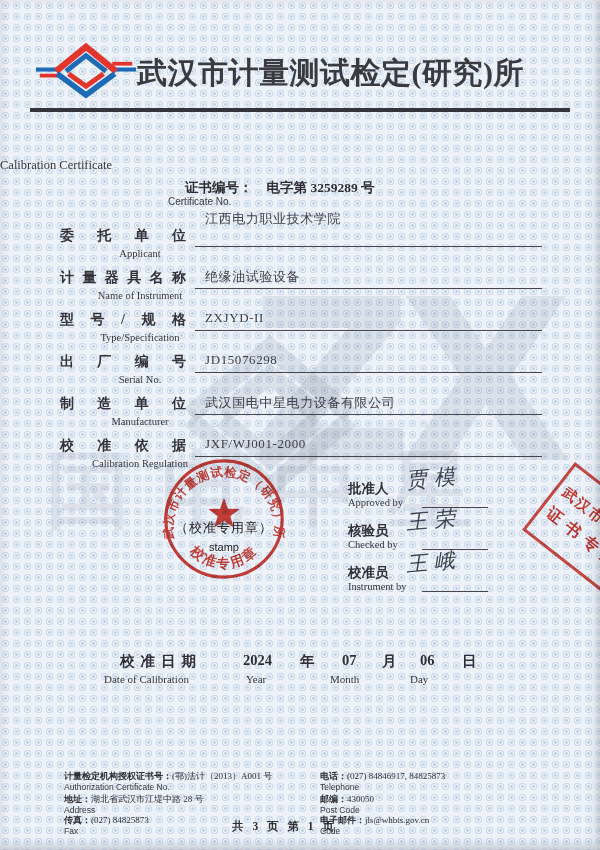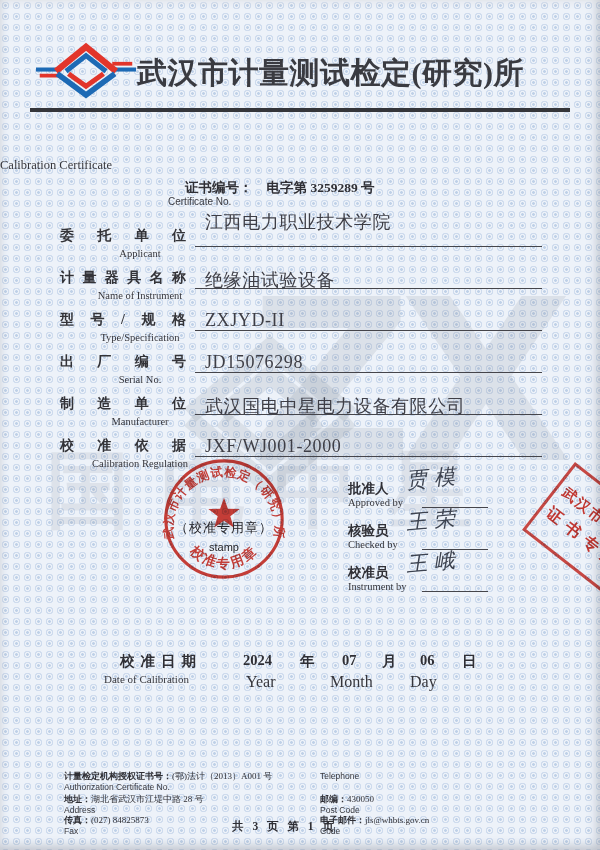--- a/index.html
+++ b/index.html
@@ -22,21 +22,21 @@
   .doc-title{left:0;top:118px;width:600px;text-align:center;font-size:28px;font-weight:600;letter-spacing:30px;text-indent:30px;color:#2c2c31;}
   .doc-title-en{left:0;top:158px;width:476px;text-align:left;font-size:12.5px;color:#34343a;}
   .certno{left:185px;top:179px;font-size:13.5px;font-weight:600;color:#2f2f35;white-space:nowrap;}
   .certno .v{margin-left:14px;}
   .certno-en{left:168px;top:196px;font-size:10px;color:#3a3a40;font-family:"Liberation Sans",sans-serif;}
   
   .frow{left:0;top:0;width:600px;height:40px;}
   .f-label{position:absolute;left:60px;top:1px;width:126px;font-size:14px;font-weight:600;color:#333338;
            text-align:justify;text-align-last:justify;}
   .f-en{position:absolute;left:40px;top:22px;width:200px;text-align:center;font-size:10.5px;color:#35353b;}
-  .f-value{position:absolute;left:205px;top:0;width:335px;font-size:18px;letter-spacing:.6px;color:#3e3e46;white-space:nowrap;}
+  .f-value{position:absolute;left:205px;top:0;width:335px;font-size:13px;letter-spacing:.6px;color:#3e3e46;white-space:nowrap;}
   .f-line{position:absolute;left:195px;top:20px;width:347px;height:1px;background:#45454b;}
   
   .wm{pointer-events:none;}
   .wm-zx{left:250px;top:270px;font-family:"DejaVu Sans",sans-serif;font-weight:bold;font-size:225px;letter-spacing:-14px;color:rgba(122,130,141,.15);line-height:1;}
   .wm-txt{left:46px;top:448px;font-family:"DejaVu Sans Mono",monospace;font-weight:bold;font-size:84px;letter-spacing:30px;color:rgba(118,126,138,.13);line-height:1;white-space:nowrap;}
   .wm-logo{left:160px;top:315px;}
   
   .arow{left:348px;width:210px;height:40px;}
   .a-cn{position:absolute;left:0;top:0;font-size:13.5px;font-weight:600;color:#303036;}
   .a-en{position:absolute;left:0;top:17px;font-size:10.5px;color:#35353b;white-space:nowrap;}
@@ -50,21 +50,21 @@
   .rect-stamp{left:575px;top:462px;width:232px;height:86px;border:3.5px solid rgba(205,37,28,.82);
               transform:rotate(38deg);transform-origin:0 0;mix-blend-mode:multiply;
               display:flex;flex-direction:column;justify-content:center;align-items:flex-start;padding-left:6px;box-sizing:border-box;}
   .rect-stamp .l1{font-size:14.5px;font-weight:bold;color:rgba(205,37,28,.9);letter-spacing:2px;white-space:nowrap;}
   .rect-stamp .l2{font-size:16px;font-weight:bold;color:rgba(205,37,28,.9);letter-spacing:7px;margin-top:6px;white-space:nowrap;}
   
   .date-row{left:0;top:650px;width:600px;height:44px;font-size:14.5px;font-weight:600;color:#2f2f35;}
   .d-cn{position:absolute;left:120px;top:2px;width:76px;text-align:justify;text-align-last:justify;}
   .d-en{position:absolute;left:104px;top:23px;font-size:11px;font-weight:normal;color:#35353b;}
   .d-item{position:absolute;top:2px;white-space:nowrap;}
-  .d-sub{position:absolute;top:23px;font-size:16px;font-weight:normal;color:#35353b;}
+  .d-sub{position:absolute;top:23px;font-size:11px;font-weight:normal;color:#35353b;}
   
   .foot{font-size:9px;color:#2f2f35;line-height:11px;}
   .foot .cn{font-weight:600;}
   .foot .en{font-family:"Liberation Sans",sans-serif;font-size:8.5px;color:#38383e;}
   .fl{left:64px;width:250px;}
   .fr{left:320px;width:250px;}
   .f-e1{top:771px;} .f-e2{top:794px;} .f-e3{top:815px;}
   .pageinfo{left:232px;top:819px;font-size:11.5px;letter-spacing:3px;color:#2e2e34;font-weight:600;}
 </style>
 </head>
@@ -204,20 +204,21 @@
   </div>
   <div class="abs foot fl f-e2">
     <div><span class="cn">地址：</span><span>湖北省武汉市江堤中路 28 号</span></div>
     <div class="en">Address</div>
   </div>
   <div class="abs foot fl f-e3">
     <div><span class="cn">传真：</span><span>(027) 84825873</span></div>
     <div class="en">Fax</div>
   </div>
   <div class="abs foot fr f-e1">
+    <div><span class="cn">电话：</span><span>(027) 84846917, 84825873</span></div>
     <div class="en">Telephone</div>
   </div>
   <div class="abs foot fr f-e2">
     <div><span class="cn">邮编：</span><span>430050</span></div>
     <div class="en">Post Code</div>
   </div>
   <div class="abs foot fr f-e3">
     <div><span class="cn">电子邮件：</span><span>jls@whbts.gov.cn</span></div>
     <div class="en">Code</div>
   </div>

